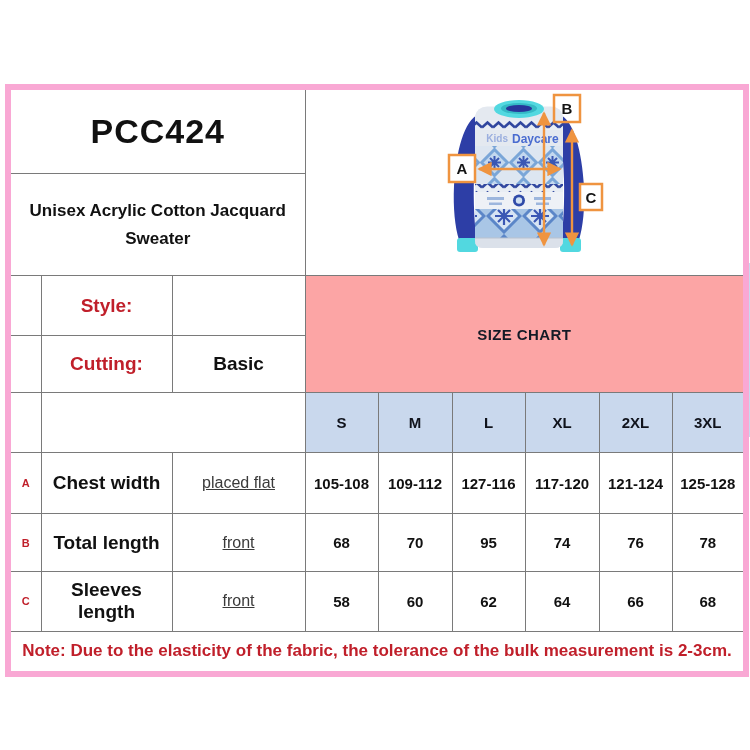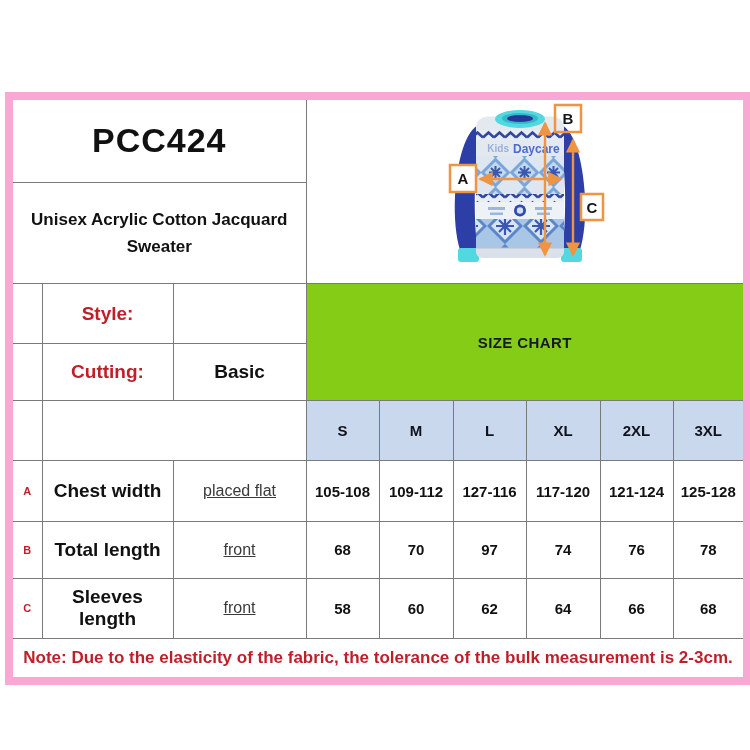--- a/index.html
+++ b/index.html
@@ -1,26 +1,26 @@
 <!DOCTYPE html>
 <html><head>
 <meta charset="utf-8">
 <style>
   html,body{margin:0;padding:0;background:#ffffff;}
   #page{position:relative;width:750px;height:750px;background:#ffffff;overflow:hidden;
         font-family:"Liberation Sans",sans-serif;color:#111;}
-  table.spec{position:absolute;left:5px;top:92px;width:738px;height:593px;
-             border-collapse:collapse;table-layout:fixed;border:8px solid #f9a8d4;}
+  table.spec{position:absolute;left:5px;top:84px;width:738px;height:593px;
+             border-collapse:collapse;table-layout:fixed;border:6px solid #f9a8d4;}
   table.spec td{border:1px solid #7a7a7a;text-align:center;vertical-align:middle;
                 padding:0;overflow:hidden;}
   .code{font-size:34px;font-weight:bold;letter-spacing:1px;}
   .pname{font-size:17px;font-weight:bold;line-height:1.6;padding:0 16px;margin-top:8px;}
   .redlbl{color:#c01f2a;font-size:19px;font-weight:bold;text-align:left;padding-left:12px;margin-top:47px;}
   .basic{font-size:19px;font-weight:bold;}
-  .schart{background:#84cc16;font-size:15px;font-weight:bold;color:#141a26;letter-spacing:0.4px;}
+  .schart{background:#fca5a5;font-size:15px;font-weight:bold;color:#141a26;letter-spacing:0.4px;}
   .sizehd{background:#c9d8ed;font-size:15px;font-weight:bold;color:#10131c;}
   .marker{color:#c01f2a;font-size:11px;font-weight:bold;}
   .mlabel{font-size:19px;font-weight:bold;text-align:left;padding-left:10px;margin-top:45px;}
   .method{font-size:16px;font-weight:normal;text-align:left;padding-left:6px;color:#3a3a3a;text-decoration:underline;}
   .val{font-size:15px;font-weight:bold;}
   .noterow{color:#c01f2a;font-size:17px;font-weight:bold;}
   .imgcell{position:relative;}
   .imgcell svg{position:absolute;left:0;top:0;}
   #sliver{position:absolute;left:743px;top:263px;width:7px;height:174px;background:#c9d8ed;}
 </style>
@@ -152,21 +152,21 @@
       <td class="val">121-124</td>
       <td class="val">125-128</td>
     </tr>
 
     <tr style="height:56px">
       <td class="marker">B</td>
       <td class="mlabel">Total length</td>
       <td class="method">front</td>
       <td class="val">68</td>
       <td class="val">70</td>
-      <td class="val">97</td>
+      <td class="val">95</td>
       <td class="val">74</td>
       <td class="val">76</td>
       <td class="val">78</td>
     </tr>
 
     <tr style="height:59px">
       <td class="marker">C</td>
       <td class="mlabel">Sleeves length</td>
       <td class="method">front</td>
       <td class="val">58</td>

